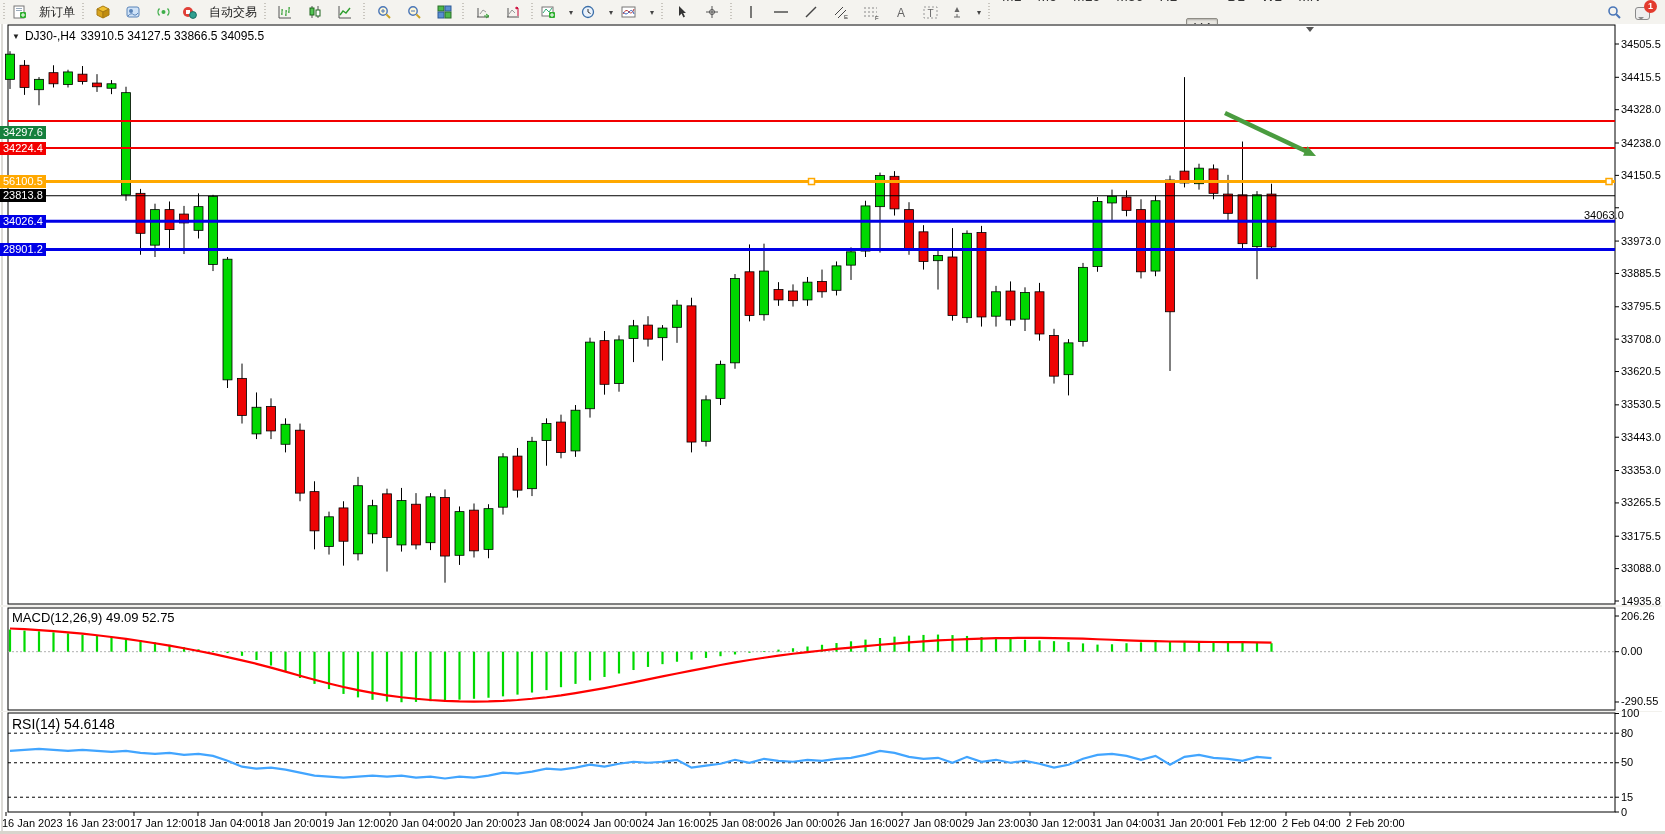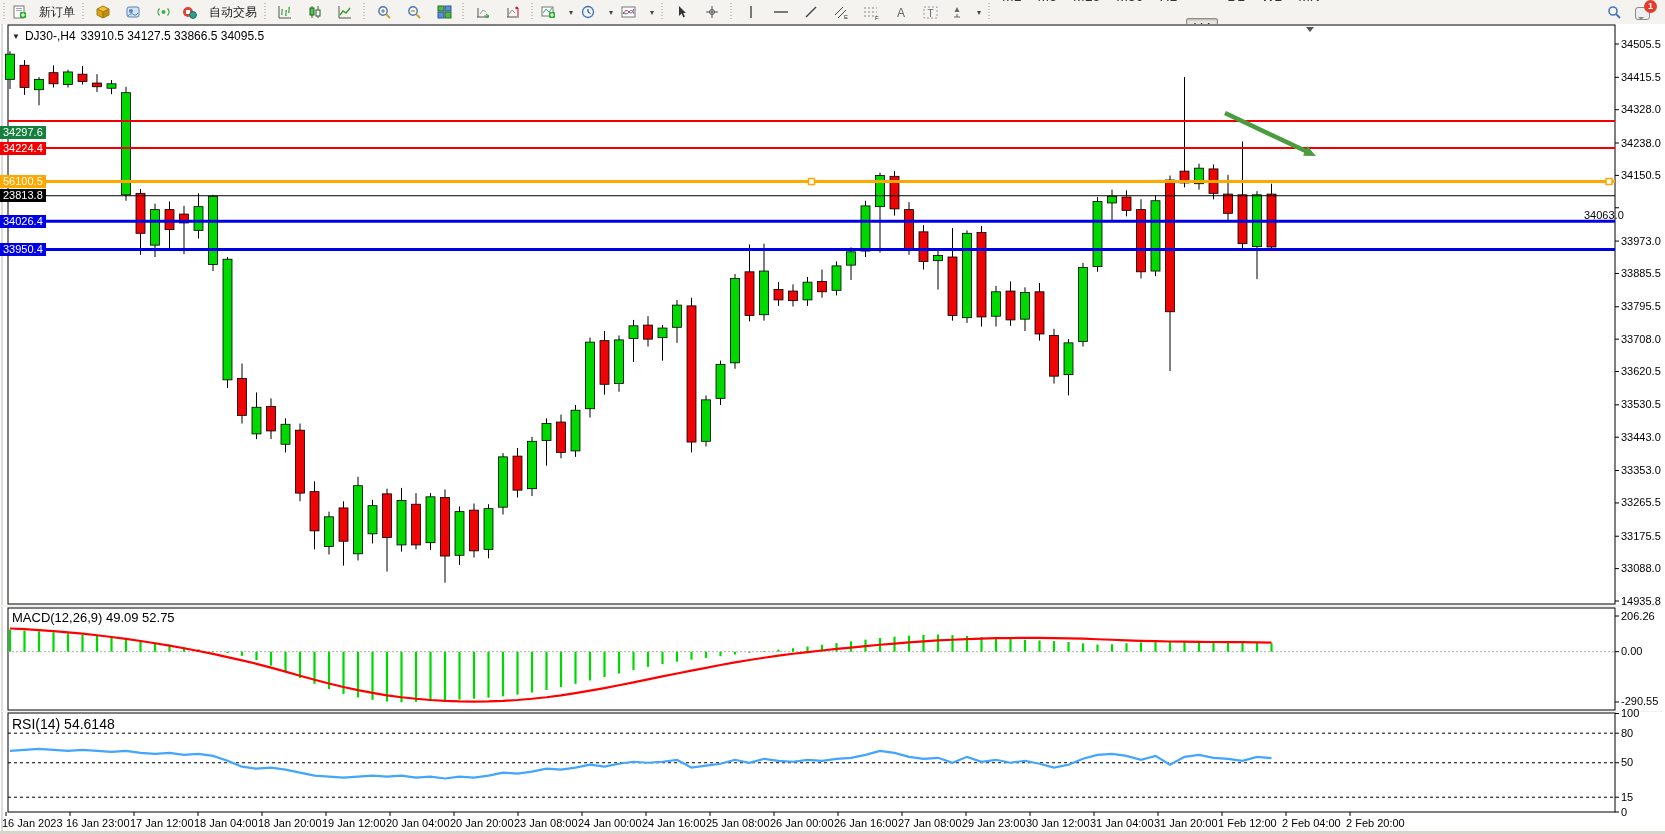--- a/index.html
+++ b/index.html
@@ -671,21 +671,21 @@
         <div class="lbl" style="left: 1621px; top: 440.04px;">33353.0</div>
         <div class="lbl" style="left: 1621px; top: 472.424px;">33265.5</div>
         <div class="lbl" style="left: 1621px; top: 505.733px;">33175.5</div>
         <div class="lbl" style="left: 1621px; top: 538.116px;">33088.0</div>
         <div class="lbl" style="left: 1621px; top: 570.5px;">14935.8</div>
         <div class="tag" style="left: 0px; top: 90.4437px; background: #15803d; margin-top: 12px;">34297.6</div>
         <div class="tag" style="left: 0px; top: 117.535px; background: rgb(242, 0, 0);">34224.4</div>
         <div class="tag" style="left: 0px; top: 151.029px; background: rgb(255, 168, 0);">56100.5</div>
         <div class="tag" style="left: 0px; top: 165.241px; background: rgb(0, 0, 0);">23813.8</div>
         <div class="tag" style="left: 0px; top: 190.815px; background: rgb(0, 0, 230);">34026.4</div>
-        <div class="tag" style="left: 0px; top: 218.942px; background: rgb(0, 0, 230);">33950.4</div>
+        <div class="tag" style="left: 0px; top: 218.942px; background: rgb(0, 0, 230);">28901.2</div>
         <div class="lbl" style="left: 1621px; top: 585.5px;">206.26</div>
         <div class="lbl" style="left: 1621px; top: 621.2px;">0.00</div>
         <div class="lbl" style="left: 1621px; top: 671.489px;">-290.55</div>
         <div class="lbl" style="left: 1621px; top: 683px;">100</div>
         <div class="lbl" style="left: 1621px; top: 702.7px;">80</div>
         <div class="lbl" style="left: 1621px; top: 732.25px;">50</div>
         <div class="lbl" style="left: 1621px; top: 766.725px;">15</div>
         <div class="lbl" style="left: 1621px; top: 781.5px;">0</div>
         <div class="lbl" style="left: 2px; top: 793px;">16 Jan 2023</div>
         <div class="lbl" style="left: 66px; top: 793px;">16 Jan 23:00</div>

